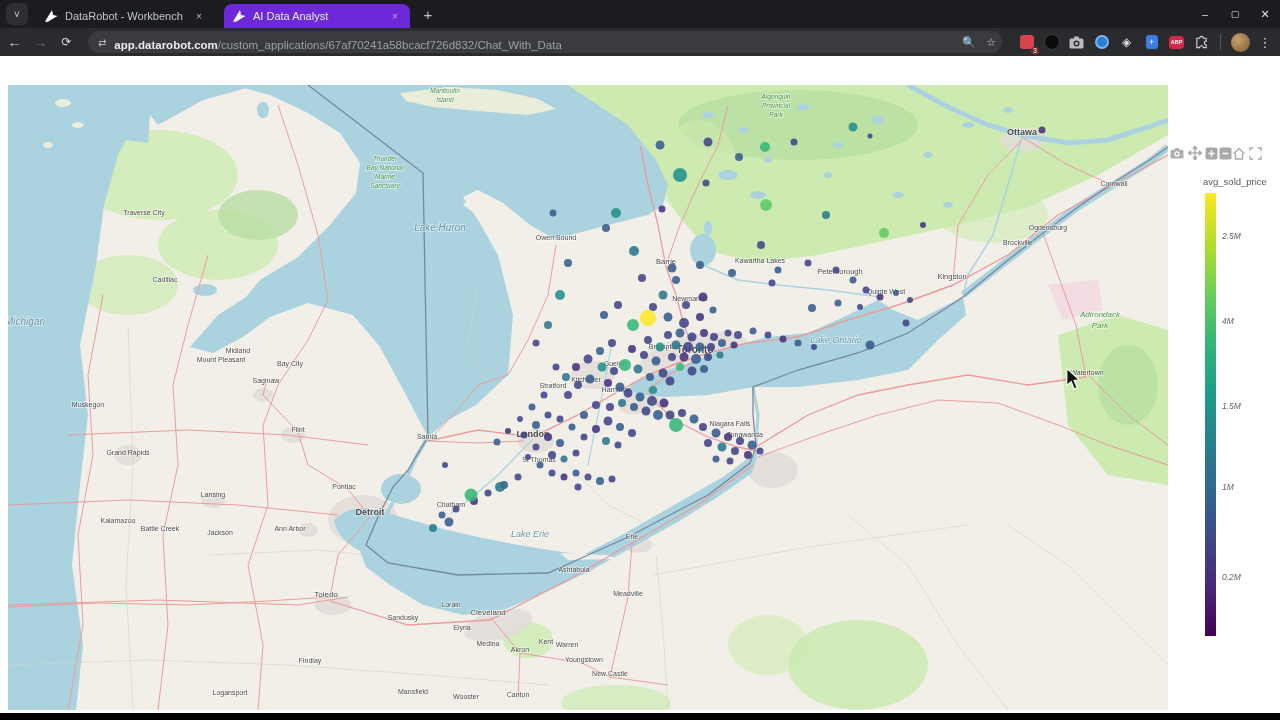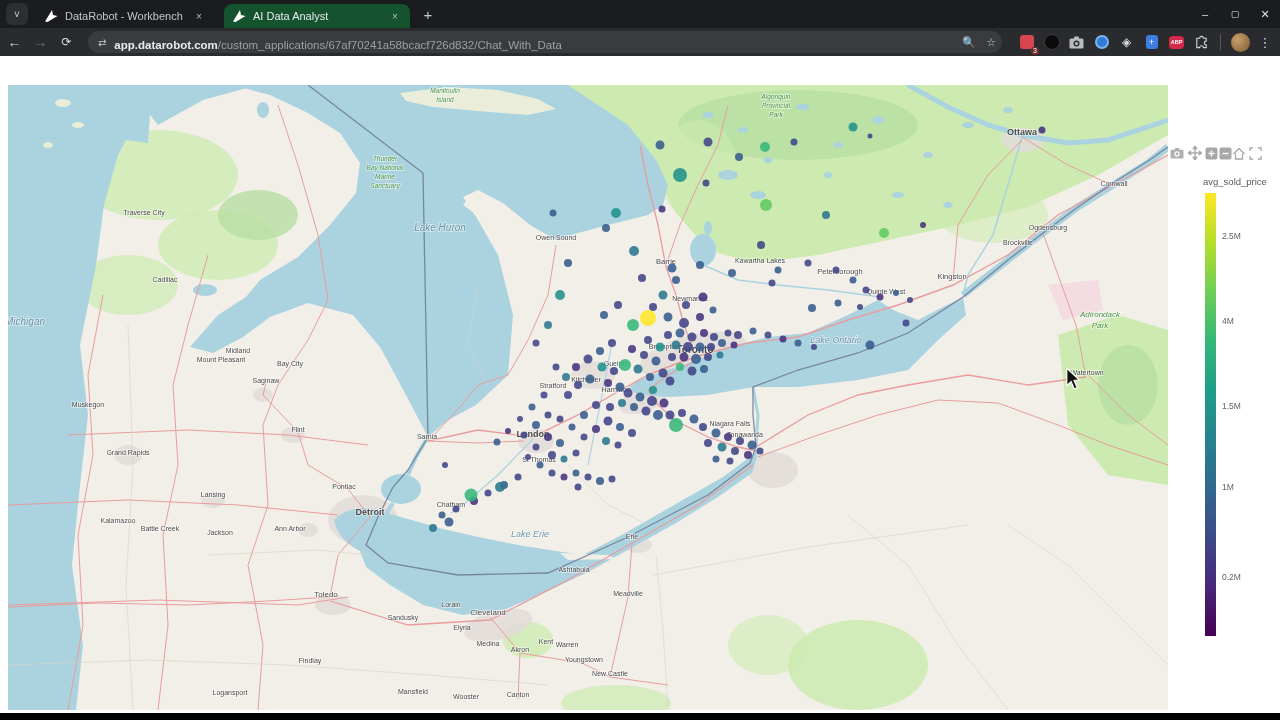--- a/index.html
+++ b/index.html
@@ -8,21 +8,21 @@
   
   .tabstrip{position:absolute;left:0;top:0;width:1280px;height:28px;background:#1b1c1f;display:flex;align-items:center;}
   .tabsearch{width:22px;height:22px;margin-left:6px;border-radius:6px;background:#2e2f33;color:#cfd1d4;
     display:flex;align-items:center;justify-content:center;font-size:10px;}
   .tab{height:24px;margin-top:4px;display:flex;align-items:center;padding:0 8px;max-width:162px;min-width:162px;
     color:#c3c6ca;font-size:11px;position:relative;}
   .tab .fav{width:14px;height:14px;margin-right:7px;flex:0 0 14px;}
   .tab .title{white-space:nowrap;overflow:hidden;flex:1;}
   .tab .x{width:14px;height:14px;border-radius:50%;display:flex;align-items:center;justify-content:center;
     font-size:10px;color:#b7babd;margin-left:6px;}
-  .tab.active{background:#14532d;border-radius:8px 8px 0 0;color:#e8eaed;min-width:170px;}
+  .tab.active{background:#6d28d9;border-radius:8px 8px 0 0;color:#e8eaed;min-width:170px;}
   .newtab{width:24px;height:24px;color:#c3c6ca;font-size:15px;display:flex;align-items:center;justify-content:center;margin-left:6px;}
   .winbtns{position:absolute;right:0;top:0;height:28px;display:flex;align-items:center;}
   .winbtn{width:30px;height:28px;display:flex;align-items:center;justify-content:center;color:#dfe1e4;font-size:11px;}
   
   .toolbar{position:absolute;left:0;top:28px;width:1280px;height:28px;background:#2a2b2e;display:flex;align-items:center;}
   .navbtn{width:24px;height:24px;display:flex;align-items:center;justify-content:center;color:#d9dbde;font-size:14px;margin-left:3px;}
   .navbtn.dim{color:#6f7276;}
   .omnibox{height:22px;background:#3a3b3f;border-radius:11px;margin-left:10px;display:flex;align-items:center;
     width:938px;padding:0 6px 0 10px;}
   .siteinfo{color:#c6c8cb;font-size:10px;margin-right:9px;letter-spacing:-1px;}
@@ -42,21 +42,21 @@
   .mapwrap{position:absolute;left:8px;top:29px;width:1160px;height:625px;overflow:hidden;}
   .bottombar{position:absolute;left:0;top:713px;width:1280px;height:7px;background:#000;}
   
   .modebar{position:absolute;left:1168px;top:88px;width:108px;height:18px;display:flex;align-items:center;}
   .mb{width:18px;height:16px;display:flex;align-items:center;justify-content:center;}
   .mb.narrow{width:14px;}
   
   .legend{position:absolute;left:1203px;top:120px;width:76px;height:472px;}
   .lg-title{position:absolute;left:0;top:0;font-size:9.5px;color:#515a5f;}
   .lg-bar{position:absolute;left:2px;top:17px;width:11px;height:443px;}
-  .lg-tick{position:absolute;left:19px;font-size:8.5px;color:#5b6368;}
+  .lg-tick{position:absolute;left:19px;font-size:8.5px;color:#5b6368;font-style:italic;}
   
   text{font-family:"Liberation Sans","DejaVu Sans",sans-serif;}
   .cursor{position:absolute;left:1064px;top:311px;width:20px;height:24px;}
 </style>
 </head>
 <body>
 
 <div class="browser">
 
   <div class="tabstrip">

